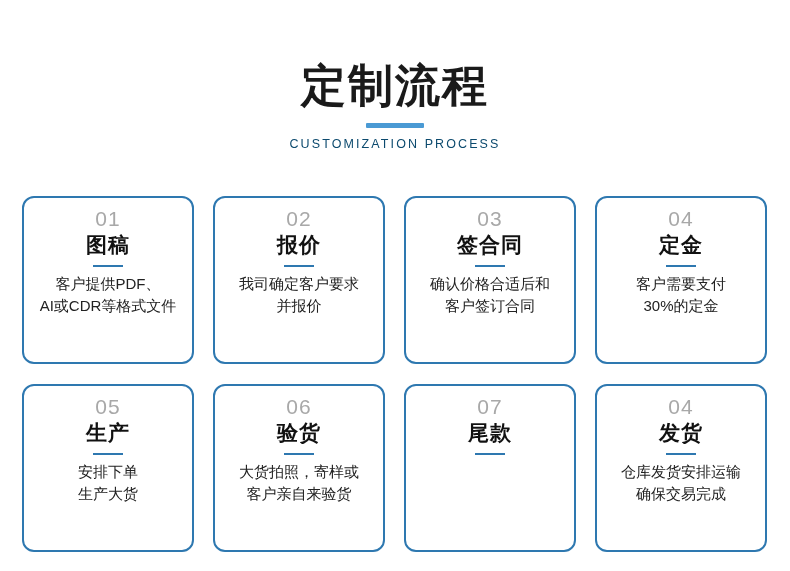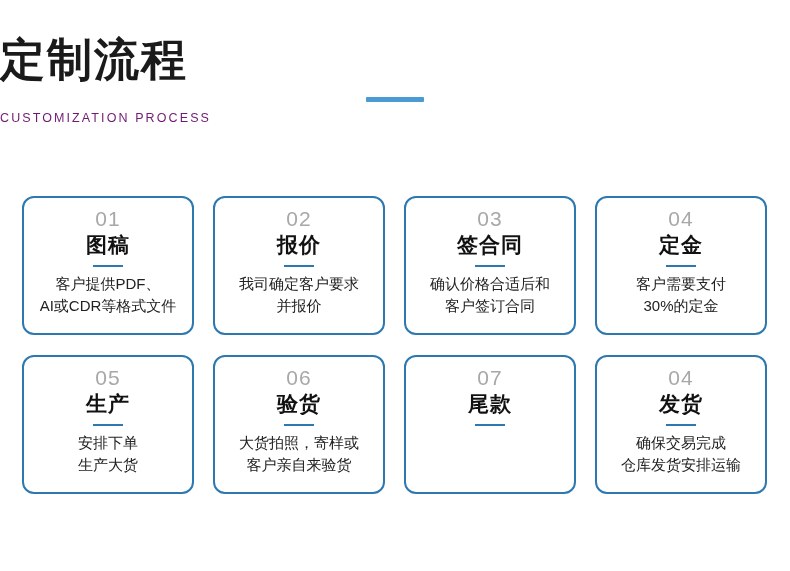--- a/index.html
+++ b/index.html
@@ -17,59 +17,60 @@
   .page {
     position: relative;
     width: 790px;
     height: 571px;
     box-sizing: border-box;
   }
 
   
   .header {
     width: 100%;
-    padding-top: 36px;
+    text-align: center;
+    padding-top: 62px;
   }
   .header-title {
     font-size: 45px;
     font-weight: bold;
     color: #1a1a1a;
     letter-spacing: 2px;
     line-height: 1.05;
     margin: 0;
   }
   .header-rule {
     width: 58px;
     height: 5px;
     background: #4a9ad4;
     margin: 14px auto 0 auto;
     border-radius: 1px;
   }
   .header-subtitle {
     margin-top: 9px;
     font-size: 12.5px;
-    color: #701a75;
+    color: #0c4a6e;
     letter-spacing: 2.1px;
     font-weight: normal;
   }
 
   
   .grid {
     position: absolute;
     left: 22px;
     top: 196px;
     width: 746px;
     display: flex;
     flex-wrap: wrap;
     gap: 20px 19px;
   }
   .card {
     box-sizing: border-box;
     width: 172px;
-    height: 139px;
+    height: 168px;
     border: 2px solid #2e78b0;
     border-radius: 12px;
     background: #ffffff;
     display: flex;
     flex-direction: column;
     align-items: center;
     padding-top: 9px;
   }
   .card-number {
     font-size: 21px;
@@ -181,19 +182,19 @@
       <div class="card-number">07</div>
       <div class="card-title">尾款</div>
       <div class="card-rule"></div>
     </div>
 
     <div class="card">
       <div class="card-number">04</div>
       <div class="card-title">发货</div>
       <div class="card-rule"></div>
       <div class="card-desc">
+        <span class="line">仓库发货安排运输</span>
         <span class="line">确保交易完成</span>
-        <span class="line">仓库发货安排运输</span>
       </div>
     </div>
 
   </div>
 </div>
 
 </body></html>

